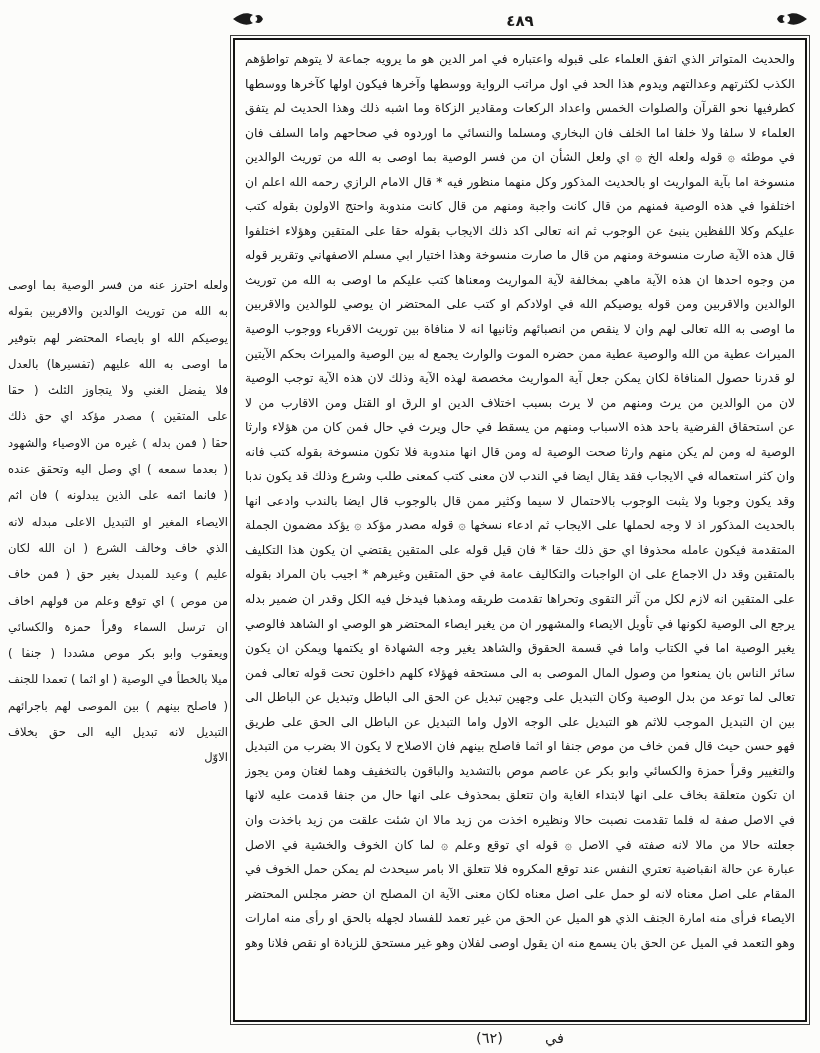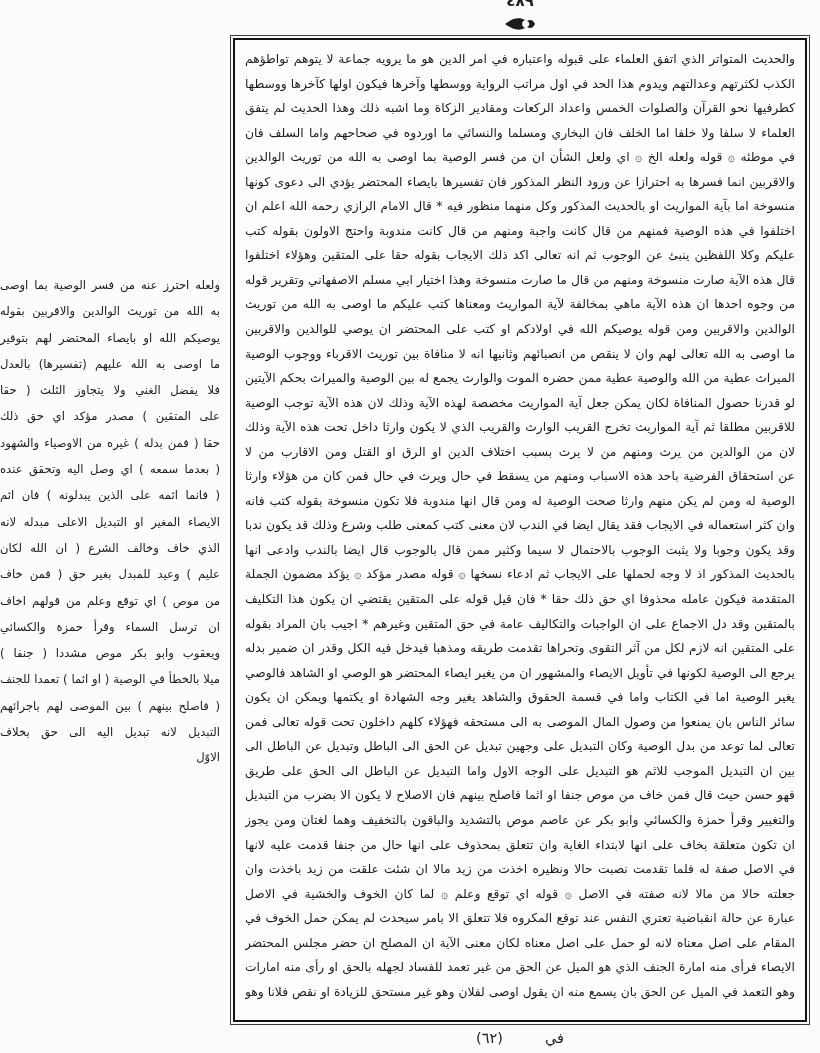--- a/index.html
+++ b/index.html
@@ -8,23 +8,22 @@
     background:#fcfcfa;
     font-family:"DejaVu Sans",sans-serif;
     color:#1b1b1b;
     overflow:hidden;
   }
   .page{position:relative;width:820px;height:1053px;}
 
   
   .header{
     position:absolute;left:233px;top:6px;width:574px;height:30px;
-    display:flex;align-items:center;justify-content:flex-end;gap:6px;
+    display:flex;align-items:center;justify-content:space-between;
     direction:rtl;
-    flex-direction:column;
   }
   .page-number{font-size:15px;font-weight:bold;letter-spacing:2px;}
   .orn{display:inline-block;vertical-align:middle;}
   .orn.flip{transform:scaleX(-1);}
 
   
   .frame{
     position:absolute;left:233px;top:38px;width:574px;height:984px;
     border:2.5px solid #141414;
     outline:1px solid #3a3a3a;
@@ -40,21 +39,21 @@
   }
   .main-text .line{
     text-align:justify;
     text-align-last:justify;
     height:24.55px;
     overflow:hidden;
   }
 
   
   .margin-note{
-    position:absolute;left:0;top:272px;width:220px;
+    position:absolute;left:8px;top:272px;width:220px;
     direction:rtl;
     font-size:11.6px;
     line-height:26.3px;
   }
   .margin-note .mline{
     text-align:justify;
     text-align-last:justify;
     height:26.3px;
     overflow:hidden;
   }
@@ -88,31 +87,29 @@
     </span>
   </div>
 
   <div class="frame">
     <div class="main-text">
       <div class="line">والحديث المتواتر الذي اتفق العلماء على قبوله واعتباره في امر الدين هو ما يرويه جماعة لا يتوهم تواطؤهم على</div>
       <div class="line">الكذب لكثرتهم وعدالتهم ويدوم هذا الحد في اول مراتب الرواية ووسطها وآخرها فيكون اولها كآخرها ووسطها</div>
       <div class="line">كطرفيها نحو القرآن والصلوات الخمس واعداد الركعات ومقادير الزكاة وما اشبه ذلك وهذا الحديث لم يتفق عليه</div>
       <div class="line">العلماء لا سلفا ولا خلفا اما الخلف فان البخاري ومسلما والنسائي ما اوردوه في صحاحهم واما السلف فان مالكا لم يذكره</div>
       <div class="line">في موطئه ۞ قوله ولعله الخ ۞ اي ولعل الشأن ان من فسر الوصية بما اوصى به الله من توريث الوالدين</div>
-      <div class="line">والاقربين انما فسرها به احترازا عن ورود النظر المذكور فان تفسيرها بايصاء المحتضر يؤدي الى دعوى كونها</div>
       <div class="line">منسوخة اما بآية المواريث او بالحديث المذكور وكل منهما منظور فيه * قال الامام الرازي رحمه الله اعلم ان الناس</div>
       <div class="line">اختلفوا في هذه الوصية فمنهم من قال كانت واجبة ومنهم من قال كانت مندوبة واحتج الاولون بقوله كتب وبقوله</div>
       <div class="line">عليكم وكلا اللفظين ينبئ عن الوجوب ثم انه تعالى اكد ذلك الايجاب بقوله حقا على المتقين وهؤلاء اختلفوا فمنهم من</div>
       <div class="line">قال هذه الآية صارت منسوخة ومنهم من قال ما صارت منسوخة وهذا اختيار ابي مسلم الاصفهاني وتقرير قوله</div>
       <div class="line">من وجوه احدها ان هذه الآية ماهي بمخالفة لآية المواريث ومعناها كتب عليكم ما اوصى به الله من توريث</div>
       <div class="line">الوالدين والاقربين ومن قوله يوصيكم الله في اولادكم او كتب على المحتضر ان يوصي للوالدين والاقربين بتوفية</div>
       <div class="line">ما اوصى به الله تعالى لهم وان لا ينقص من انصبائهم وثانيها انه لا منافاة بين توريث الاقرباء ووجوب الوصية لهم فان</div>
       <div class="line">الميراث عطية من الله والوصية عطية ممن حضره الموت والوارث يجمع له بين الوصية والميراث بحكم الآيتين وثالثها</div>
       <div class="line">لو قدرنا حصول المنافاة لكان يمكن جعل آية المواريث مخصصة لهذه الآية وذلك لان هذه الآية توجب الوصية</div>
-      <div class="line">للاقربين مطلقا ثم آية المواريث تخرج القريب الوارث والقريب الذي لا يكون وارثا داخل تحت هذه الآية وذلك</div>
       <div class="line">لان من الوالدين من يرث ومنهم من لا يرث بسبب اختلاف الدين او الرق او القتل ومن الاقارب من لا يسقطون</div>
       <div class="line">عن استحقاق الفرضية باحد هذه الاسباب ومنهم من يسقط في حال ويرث في حال فمن كان من هؤلاء وارثا لم تجز</div>
       <div class="line">الوصية له ومن لم يكن منهم وارثا صحت الوصية له ومن قال انها مندوبة فلا تكون منسوخة بقوله كتب فانه</div>
       <div class="line">وان كثر استعماله في الايجاب فقد يقال ايضا في الندب لان معنى كتب كمعنى طلب وشرع وذلك قد يكون ندبا</div>
       <div class="line">وقد يكون وجوبا ولا يثبت الوجوب بالاحتمال لا سيما وكثير ممن قال بالوجوب قال ايضا بالندب وادعى انها منسوخة</div>
       <div class="line">بالحديث المذكور اذ لا وجه لحملها على الايجاب ثم ادعاء نسخها ۞ قوله مصدر مؤكد ۞ يؤكد مضمون الجملة</div>
       <div class="line">المتقدمة فيكون عامله محذوفا اي حق ذلك حقا * فان قيل قوله على المتقين يقتضي ان يكون هذا التكليف مختصا</div>
       <div class="line">بالمتقين وقد دل الاجماع على ان الواجبات والتكاليف عامة في حق المتقين وغيرهم * اجيب بان المراد بقوله حقا</div>
       <div class="line">على المتقين انه لازم لكل من آثر التقوى وتحراها تقدمت طريقه ومذهبا فيدخل فيه الكل وقدر ان ضمير بدله</div>
       <div class="line">يرجع الى الوصية لكونها في تأويل الايصاء والمشهور ان من يغير ايصاء المحتضر هو الوصي او الشاهد فالوصي</div>

